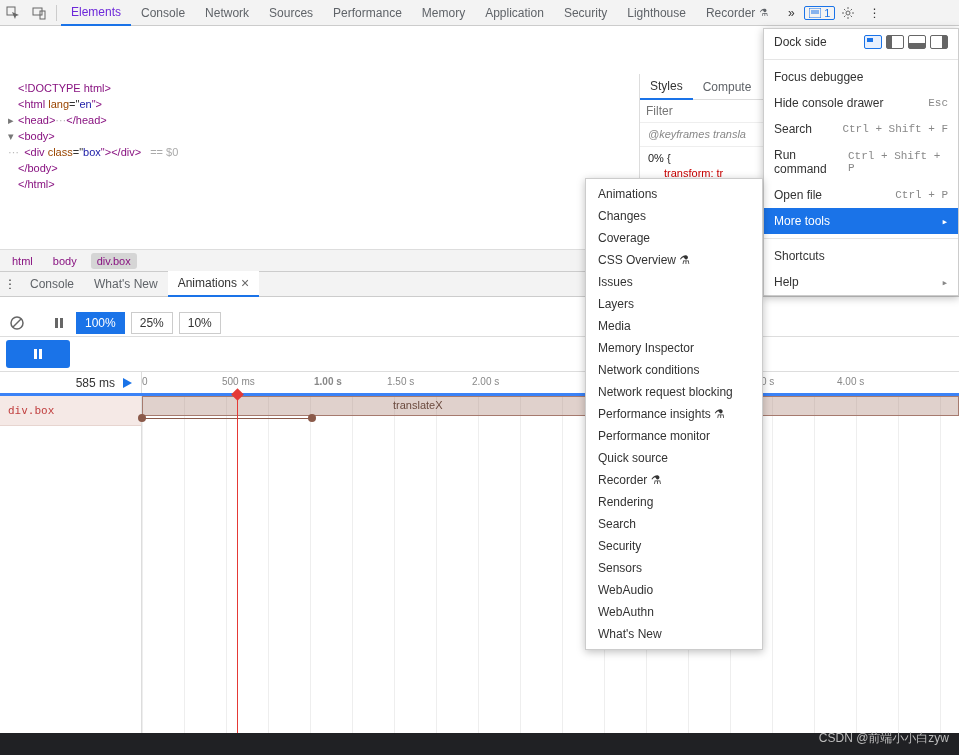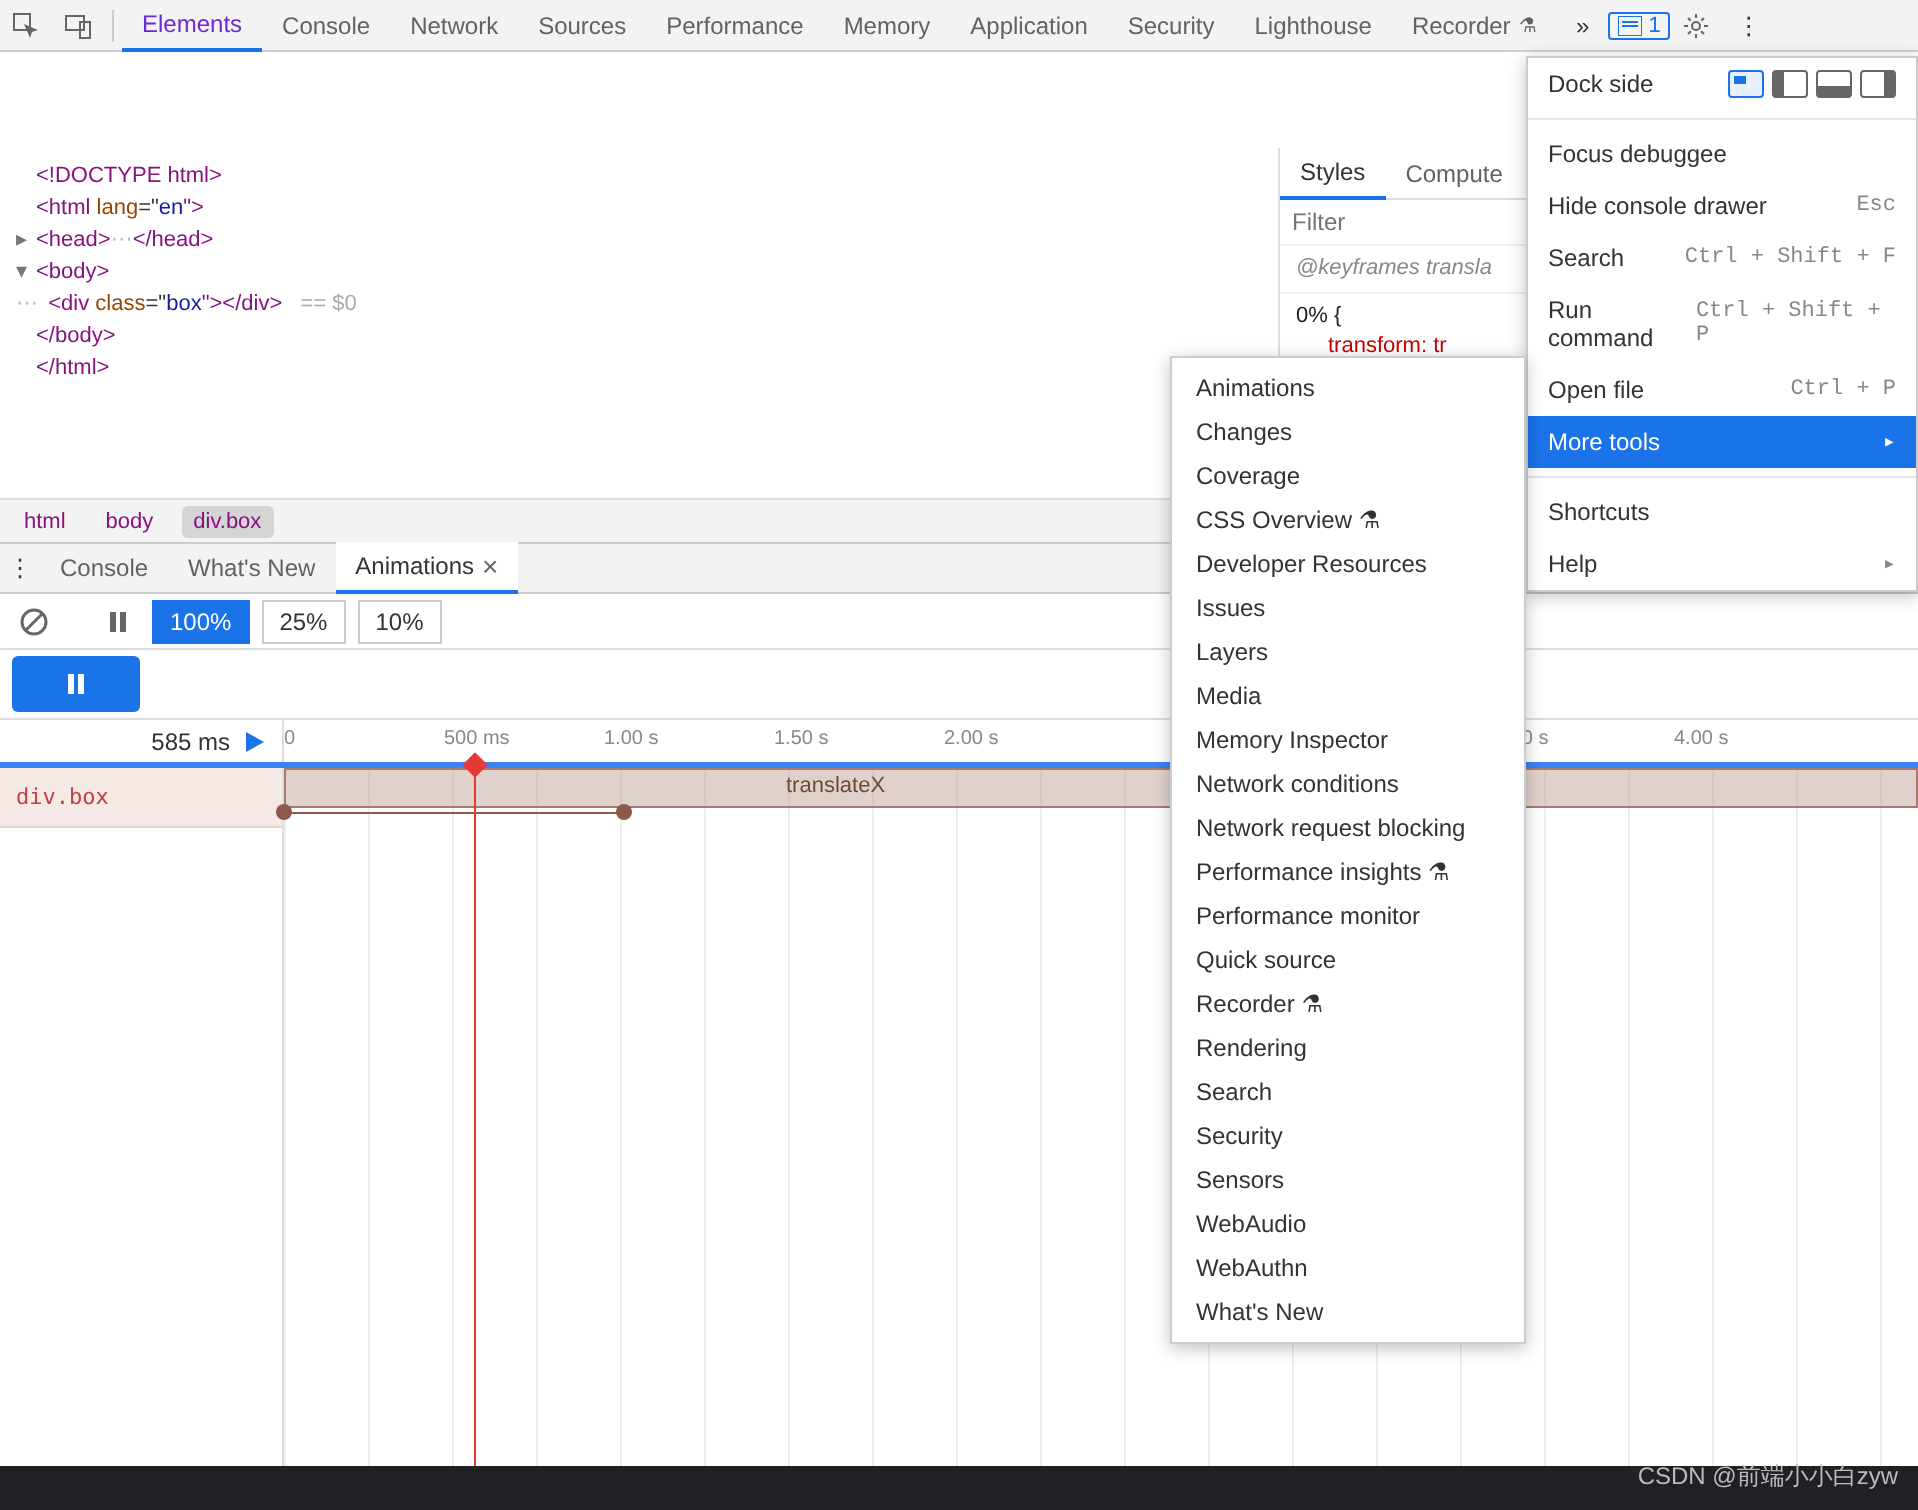--- a/index.html
+++ b/index.html
@@ -41,21 +41,21 @@
 .breadcrumb .bc.sel { background: #d5d5d5; border-radius: 3px; }
 
 
 .drawer-tabs { height: 26px; border-top: 1px solid #ccc; border-bottom: 1px solid #ccc; display: flex; align-items: center; background: #f3f3f3; }
 .drawer-tabs .dt { padding: 0 10px; height: 26px; display: flex; align-items: center; cursor: pointer; color: #5f6368; }
 .drawer-tabs .dt.active { background: #fff; border-bottom: 2px solid #1a73e8; color: #333; }
 .drawer-tabs .vdots { width: 20px; text-align: center; cursor: pointer; }
 .close-x { margin-left: 4px; color: #666; font-size: 14px; }
 
 
-.anim-toolbar { height: 28px; border-bottom: 1px solid #ddd; display: flex; align-items: center; padding: 0 6px; gap: 6px; }
+.anim-toolbar { height: 28px; border-bottom: 1px solid #ddd; display: flex; align-items: center; padding: 0 6px; gap: 6px; margin-top: 12px; }
 .anim-toolbar .speed { border: 1px solid #ccc; padding: 3px 8px; cursor: pointer; background: #fff; }
 .anim-toolbar .speed.active { background: #1a73e8; color: #fff; border-color: #1a73e8; }
 .anim-toolbar .circ-btn { width: 22px; height: 22px; display: flex; align-items: center; justify-content: center; cursor: pointer; }
 
 
 .anim-preview { height: 35px; border-bottom: 1px solid #ddd; display: flex; align-items: center; padding: 2px 6px; }
 .anim-thumb { width: 64px; height: 28px; background: #1a73e8; border-radius: 3px; display: flex; align-items: center; justify-content: center; }
 
 
 .timeline-header { height: 24px; border-bottom: 3px solid #3b82f6; display: flex; align-items: flex-start; position: relative; }
@@ -253,21 +253,21 @@
     <span>585 ms</span>
     <span>
         <svg width="12" height="12" viewBox="0 0 12 12">
           <path d="M2 1 L11 6 L2 11 Z" fill="#1a73e8"></path>
         </svg>
       </span>
   </div>
   <div class="tl-ruler" id="ruler">
       <span class="tl-tick" style="left: 0px;">0</span>
       <span class="tl-tick" style="left: 80px;">500 ms</span>
-      <span class="tl-tick" style="left: 160px;">1.00 s</span>
+      <span class="tl-tick" style="left: 172px; font-weight: bold;">1.00 s</span>
       <span class="tl-tick" style="left: 245px;">1.50 s</span>
       <span class="tl-tick" style="left: 330px;">2.00 s</span>
       <span class="tl-tick" style="left: 605px;">3.50 s</span>
       <span class="tl-tick" style="left: 695px;">4.00 s</span>
     </div>
 </div>
 
 <div class="tl-body">
   <div class="tl-names">
     <div class="row">div.box</div>
@@ -357,21 +357,20 @@
       <span>Help</span>
       <span class="sc">▸</span>
     </div>
 </div>
 
 <div class="submenu" id="submenu">
     <div class="mi">Animations</div>
     <div class="mi">Changes</div>
     <div class="mi">Coverage</div>
     <div class="mi">CSS Overview ⚗</div>
-    <div class="mi">Developer Resources</div>
     <div class="mi">Issues</div>
     <div class="mi">Layers</div>
     <div class="mi">Media</div>
     <div class="mi">Memory Inspector</div>
     <div class="mi">Network conditions</div>
     <div class="mi">Network request blocking</div>
     <div class="mi">Performance insights ⚗</div>
     <div class="mi">Performance monitor</div>
     <div class="mi">Quick source</div>
     <div class="mi">Recorder ⚗</div>

